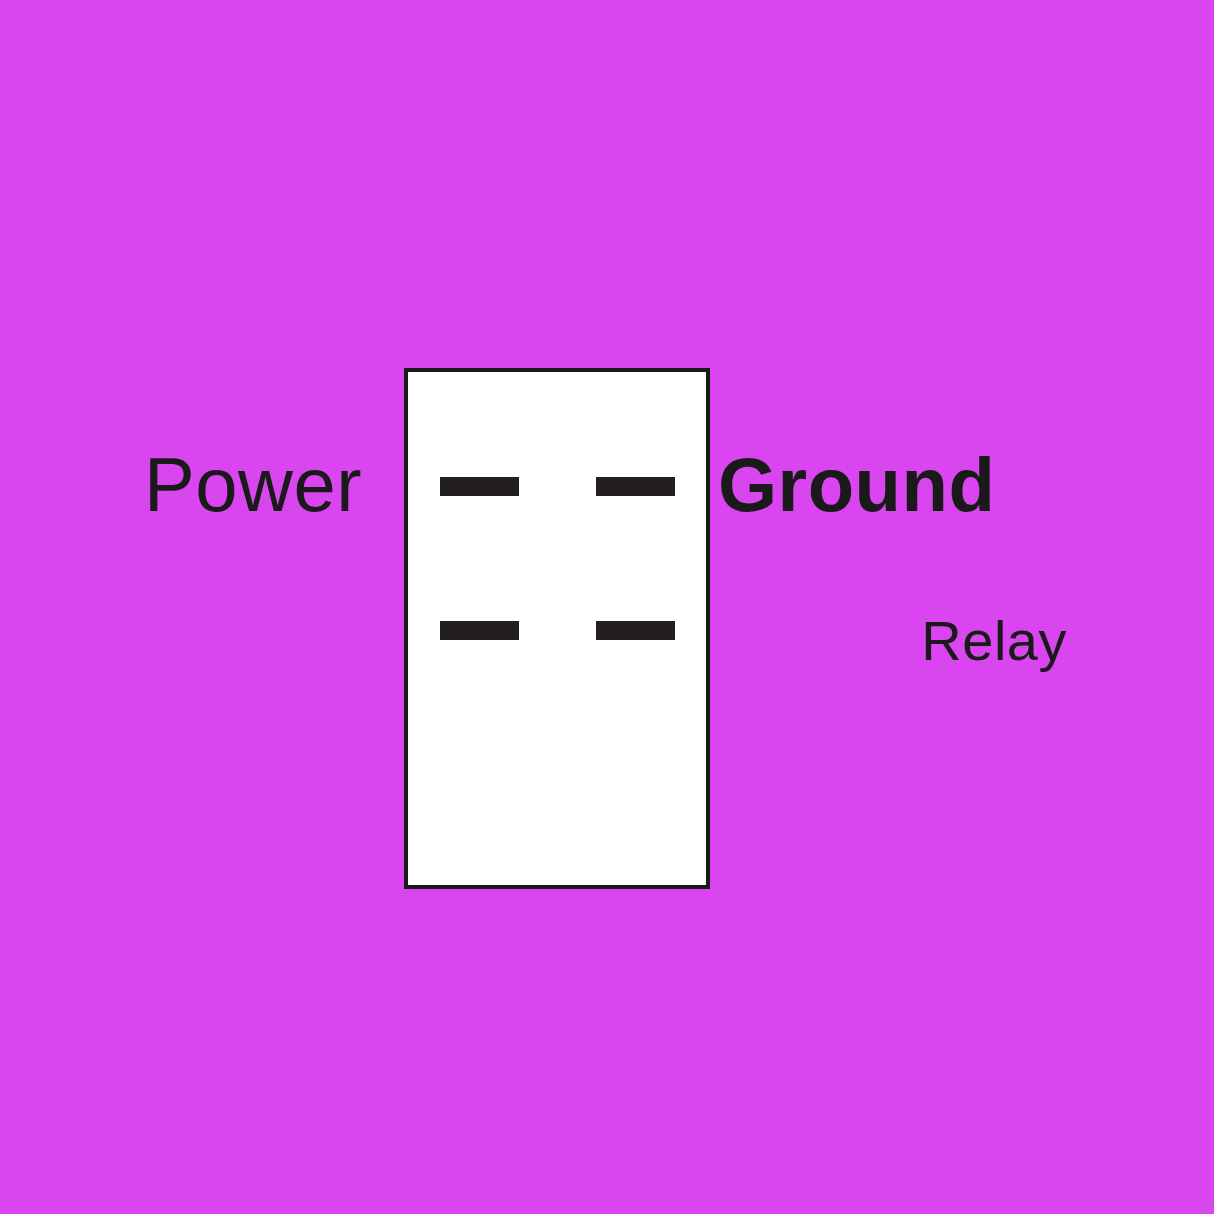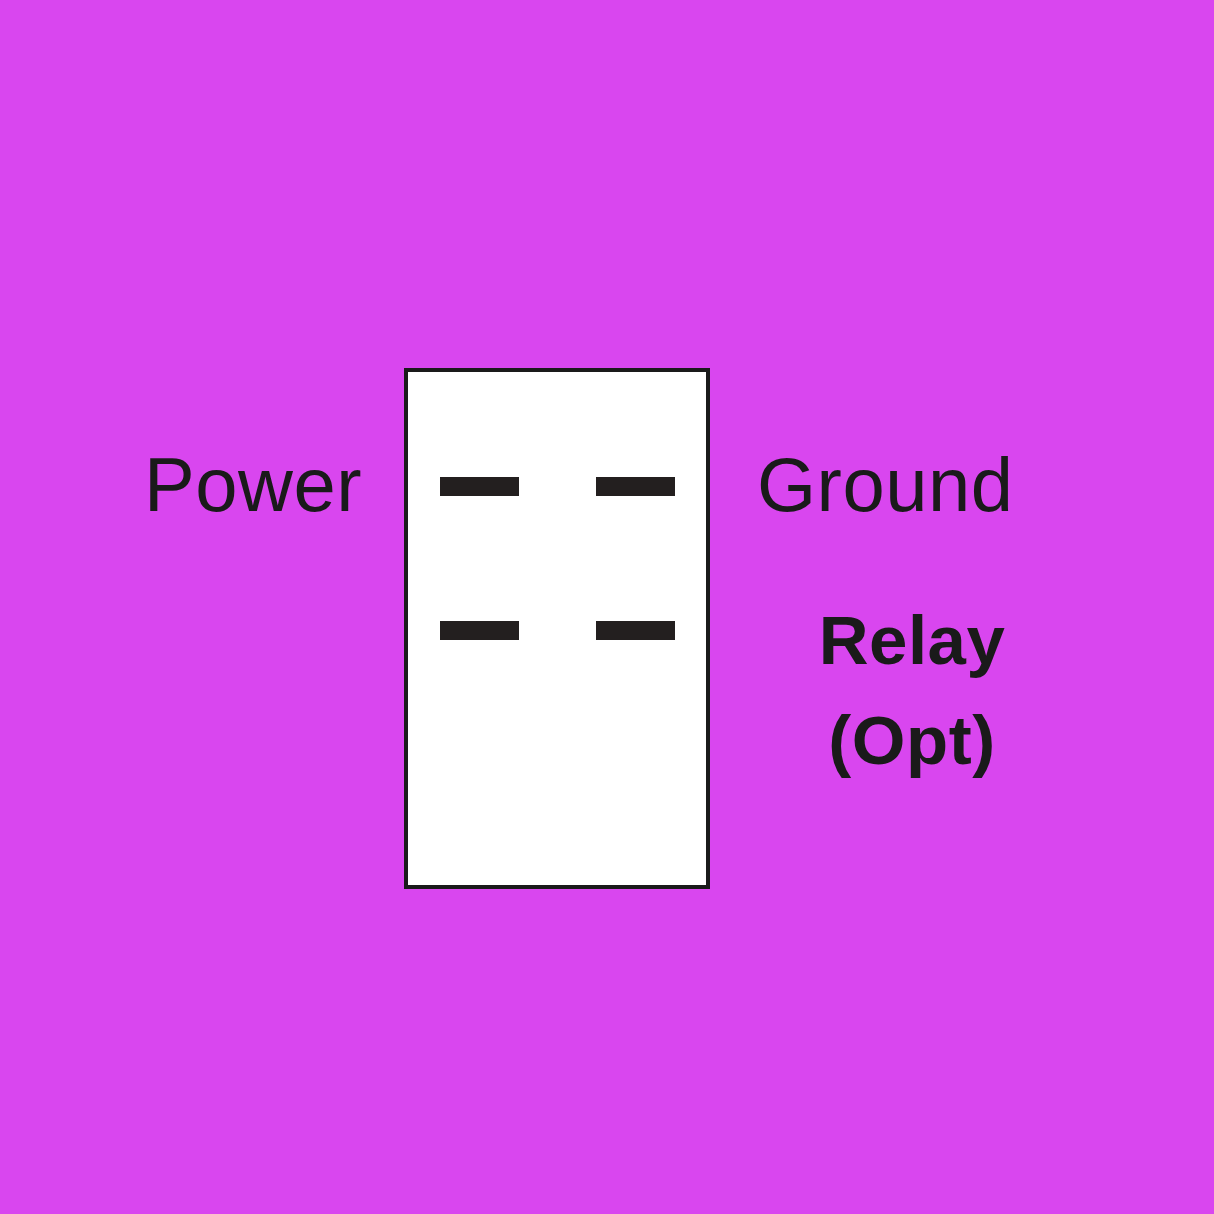--- a/index.html
+++ b/index.html
@@ -63,41 +63,43 @@
     text-align: right;
   }
   .label-power { top: 447px; }
   .label-acc   { top: 591px; }
 
   
   .label.right {
     text-align: center;
   }
   .label-ground {
-    left: 757px;
+    left: 718px;
     top: 447px;
     text-align: left;
+    font-weight: bold;
   }
 
   .right-stack {
     position: absolute;
     left: 757px;
     top: 591px;
     width: 310px;
     text-align: center;
   }
   .right-stack .line {
     display: block;
     color: #1a1a1a;
     font-family: "Liberation Sans", sans-serif;
-    font-weight: 700;
-    font-size: 69px;
+    font-weight: 400;
+    font-size: 56px;
     line-height: 100px;
     letter-spacing: 0.5px;
     white-space: nowrap;
+    text-align: right;
   }
 </style>
 </head>
 <body>
 
 <div id="canvas">
 
   <div class="switch-body"></div>
 
   <div class="terminal t-power"></div>
@@ -105,16 +107,15 @@
   <div class="terminal t-acc"></div>
   <div class="terminal t-relay"></div>
 
   <div class="label left label-power">Power</div>
 
 
   <div class="label right label-ground">Ground</div>
 
   <div class="right-stack">
     <span class="line">Relay</span>
-    <span class="line">(Opt)</span>
   </div>
 
 </div>
 
 </body></html>

